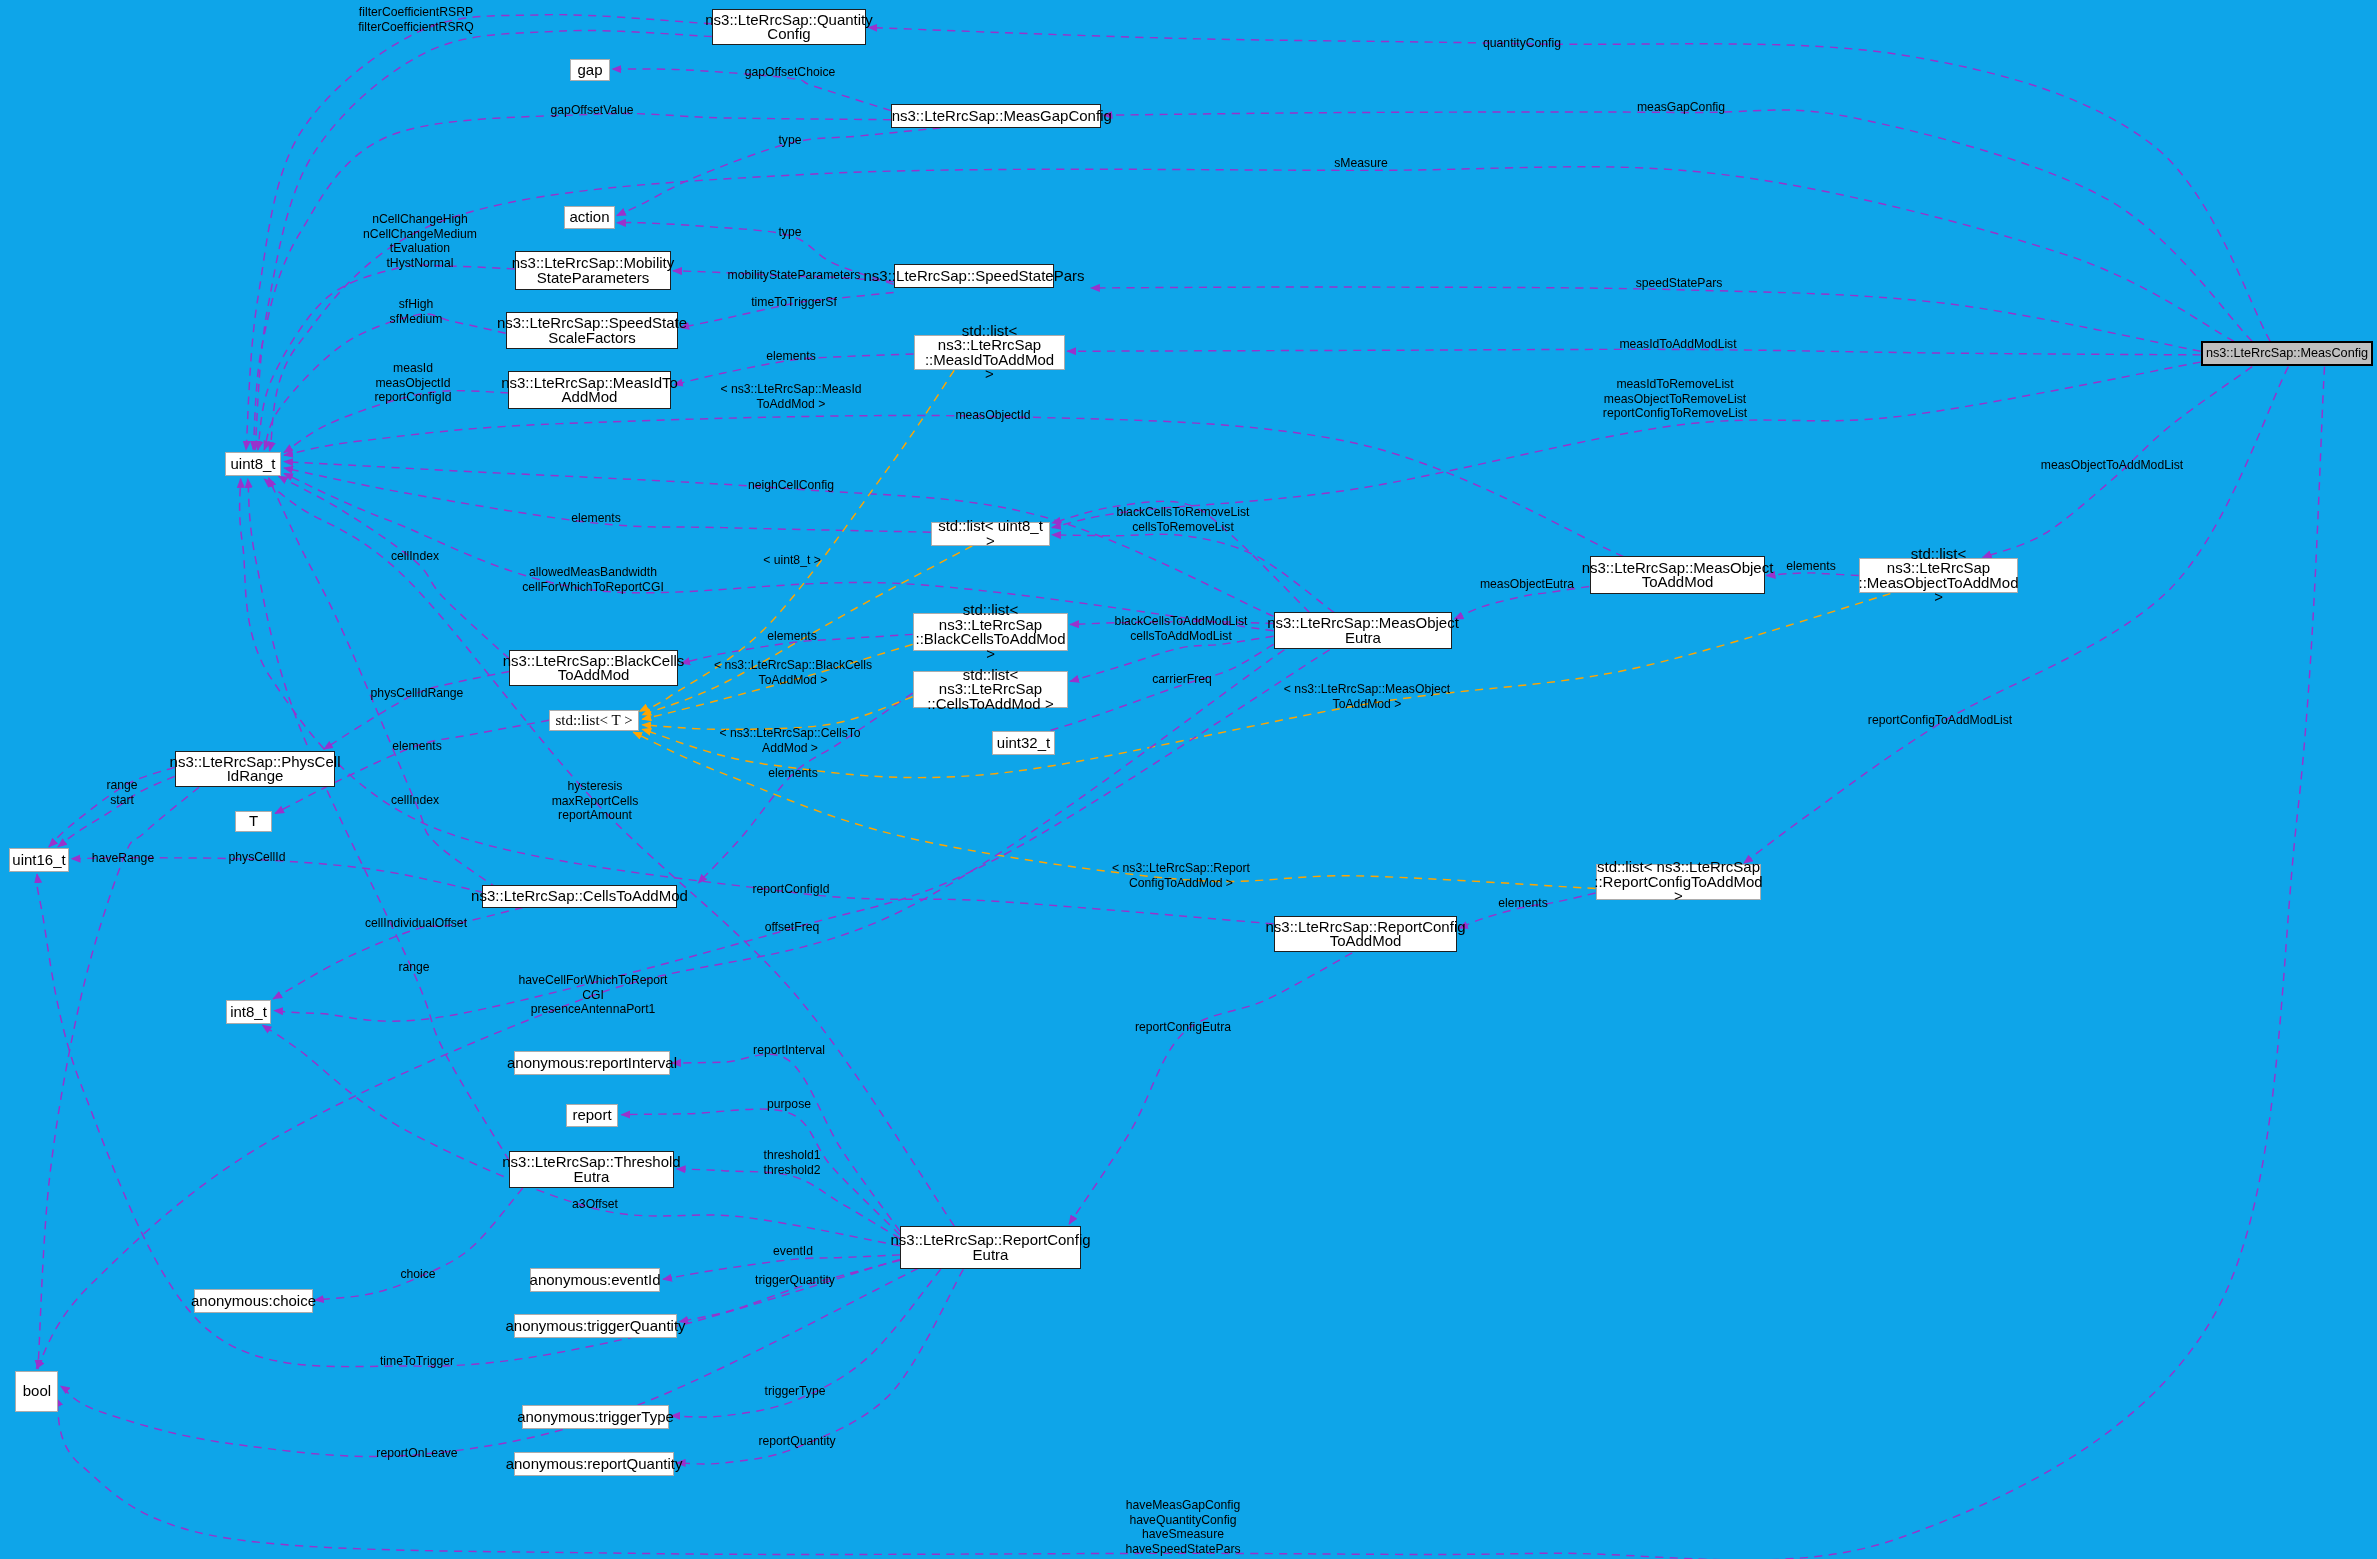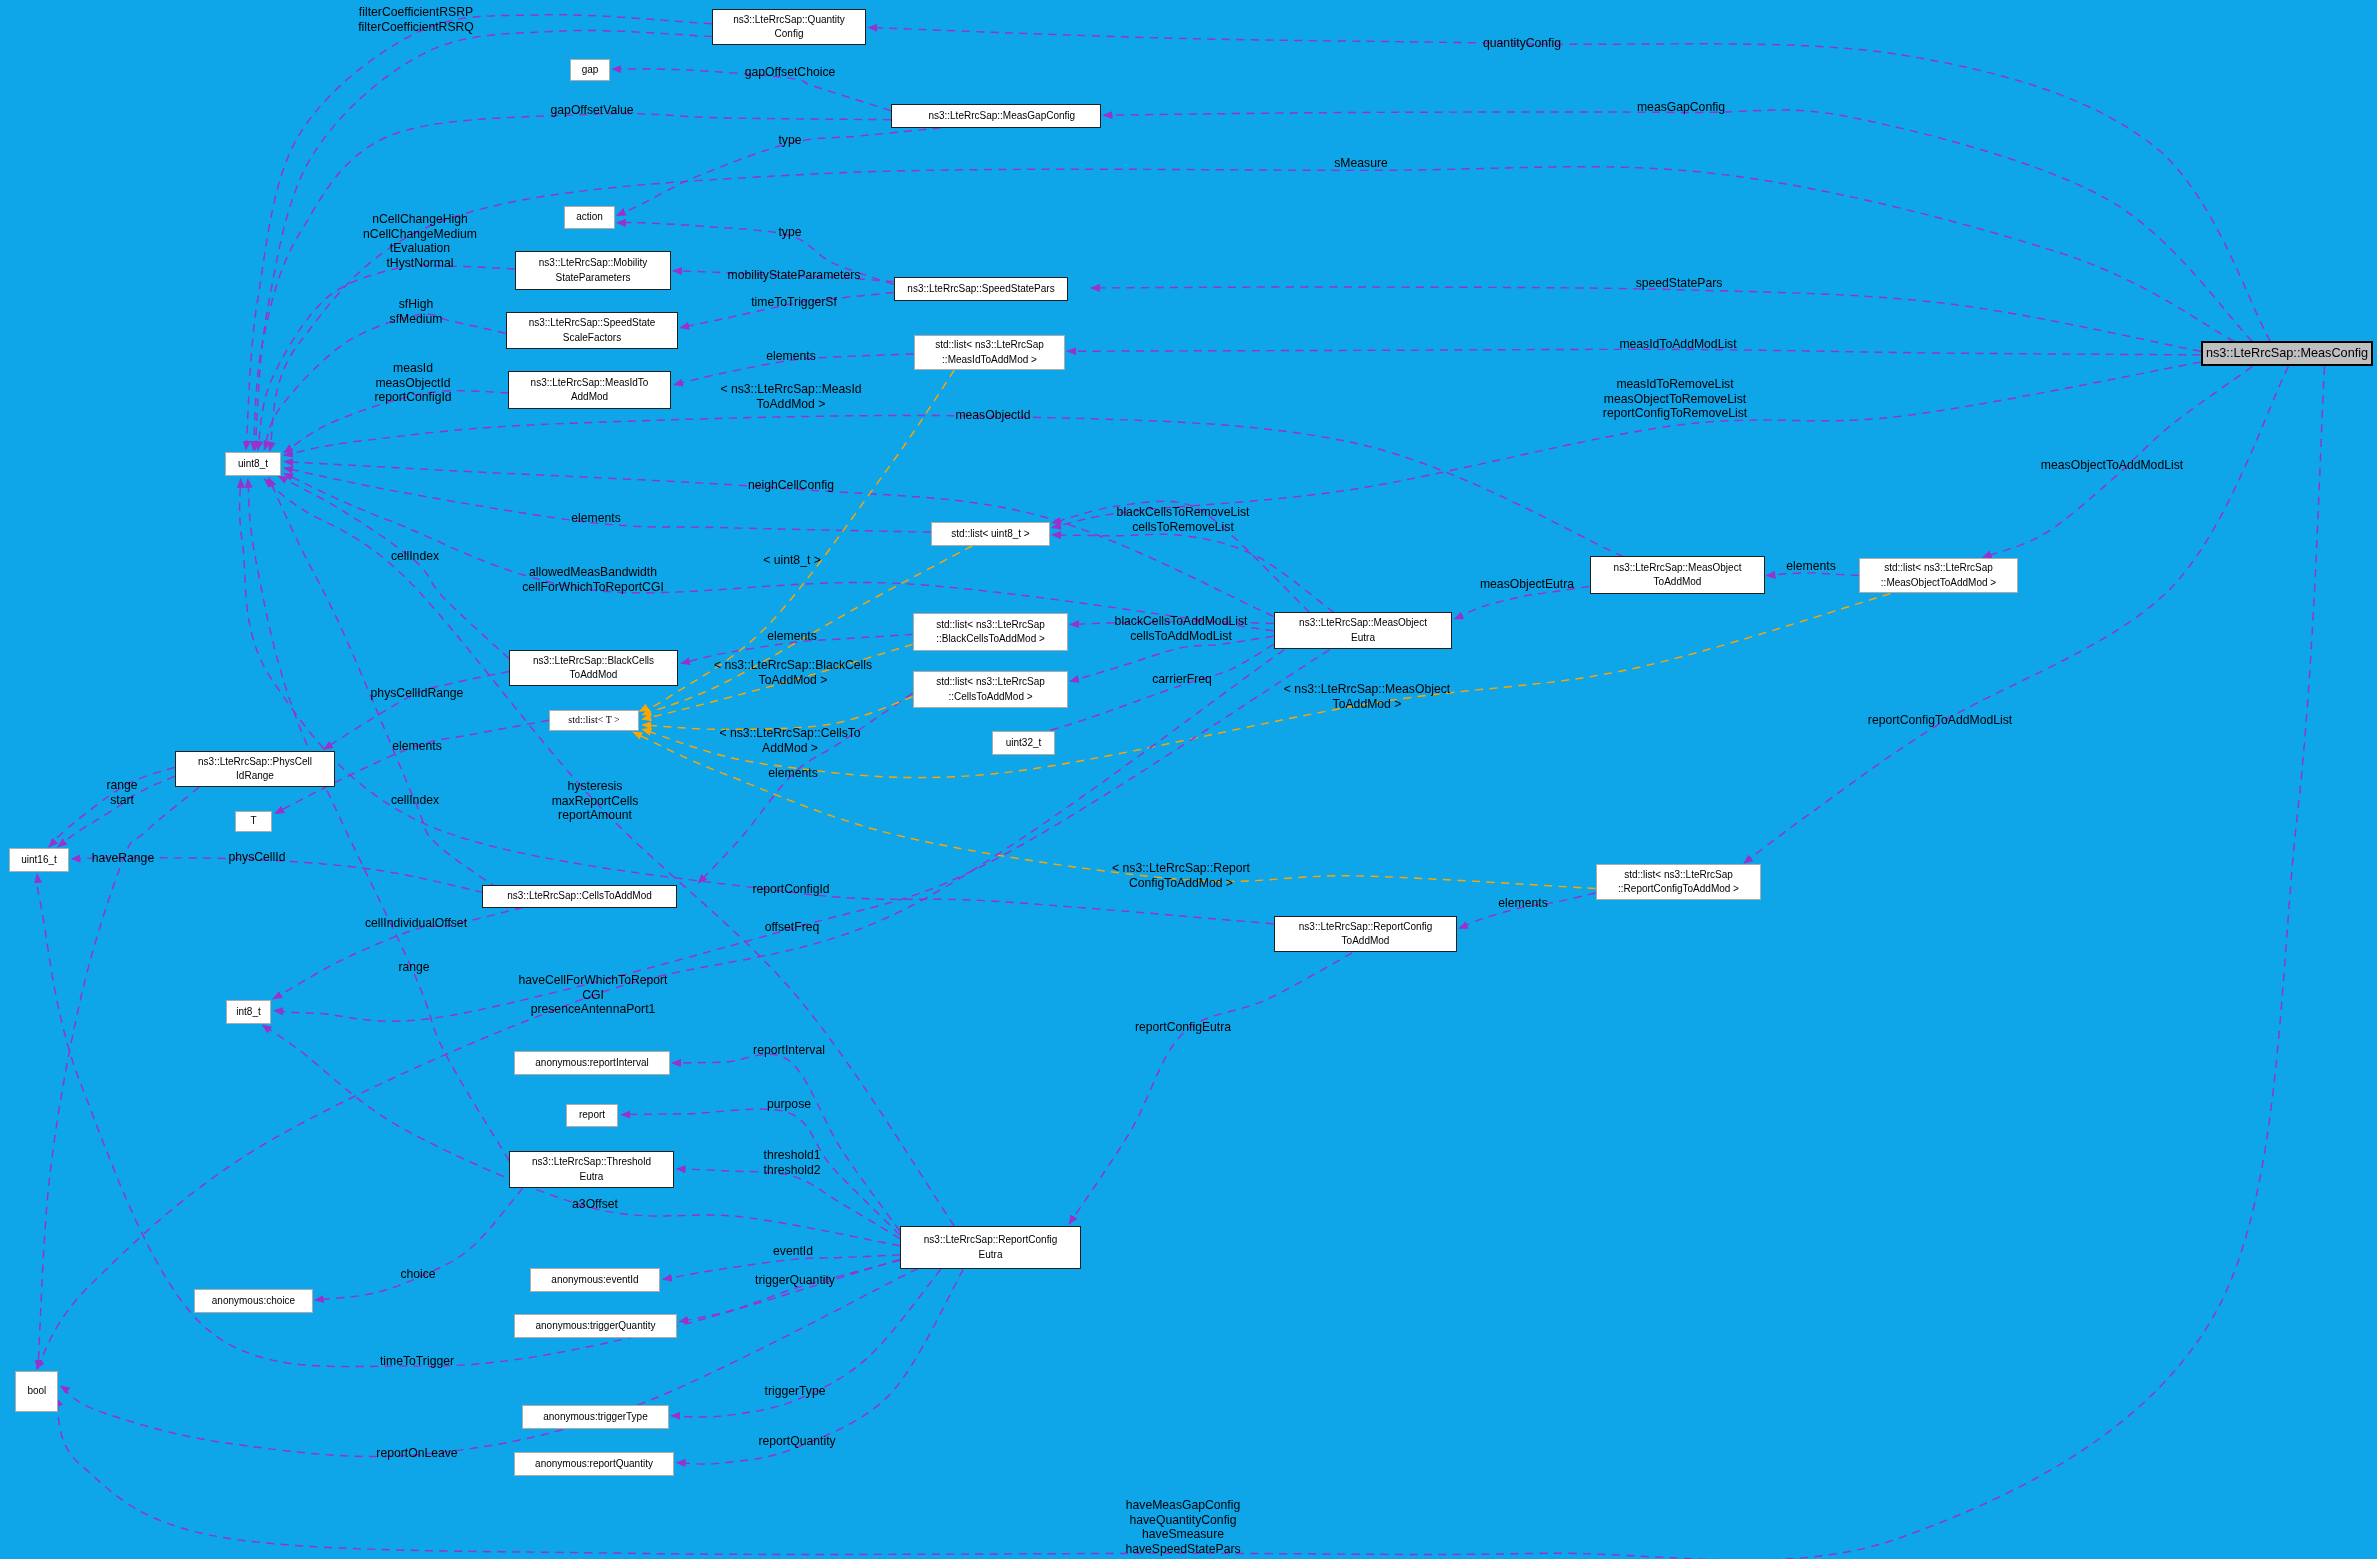--- a/index.html
+++ b/index.html
@@ -1,20 +1,20 @@
 <!DOCTYPE html>
 <html style="font-size:14.5px"><head>
 <meta charset="utf-8">
 <style>
   html,body{margin:0;padding:0;background:#ffffff;}
   body{font-family:"Liberation Sans", sans-serif;}
   #diagram{position:relative;width:2377px;height:1560px;background:#0ea5e9;overflow:hidden;}
   #edge-layer{position:absolute;left:0;top:0;width:2377px;height:1560px;}
   .node{position:absolute;display:flex;align-items:center;justify-content:center;
-        text-align:center;background:#ffffff;color:#000;font-size:10px;line-height:14.5px;
+        text-align:center;background:#ffffff;color:#000;font-size:15px;line-height:14.5px;
         white-space:pre-line;box-sizing:border-box;padding:1.8px 4.5px;}
   .node.struct{border:1.8px solid #1f1f1f;}
   .node.plain{border:0.9px solid #ACACAC;}
   .node.main{border:2.3px solid #000000;background:#BFBFBF;font-size:12.7px;}
   .elabel{position:absolute;transform:translateX(-50%);text-align:center;color:#000;
           font-size:12.2px;line-height:14.5px;white-space:pre-line;pointer-events:none;}
 </style>
 </head>
 <body>
 
@@ -191,21 +191,21 @@
     </div>
   <div id="node-layer">
       <div class="node main" style="left: 2201px; top: 341px; width: 172px; height: 25px;">ns3::LteRrcSap::MeasConfig</div>
       <div class="node struct" style="left: 712px; top: 9px; width: 154px; height: 36px;">ns3::LteRrcSap::Quantity
 Config</div>
       <div class="node plain" style="left: 570px; top: 59px; width: 40px; height: 22px;">gap</div>
       <div class="node struct" style="left: 891px; top: 104px; width: 210px; height: 23.5px; padding-left: 16px;">ns3::LteRrcSap::MeasGapConfig</div>
       <div class="node plain" style="left: 564px; top: 206px; width: 51px; height: 22.6px;">action</div>
       <div class="node struct" style="left: 515px; top: 251px; width: 156px; height: 39px;">ns3::LteRrcSap::Mobility
 StateParameters</div>
-      <div class="node struct" style="left: 894px; top: 277px; width: 174px; height: 23.5px;">ns3::LteRrcSap::SpeedStatePars</div>
+      <div class="node struct" style="left: 894px; top: 264px; width: 160px; height: 23.5px;">ns3::LteRrcSap::SpeedStatePars</div>
       <div class="node struct" style="left: 506px; top: 312px; width: 172px; height: 37px;">ns3::LteRrcSap::SpeedState
 ScaleFactors</div>
       <div class="node plain" style="left: 914px; top: 335px; width: 151px; height: 35px;">std::list&lt; ns3::LteRrcSap
 ::MeasIdToAddMod &gt;</div>
       <div class="node struct" style="left: 508px; top: 371px; width: 163px; height: 38px;">ns3::LteRrcSap::MeasIdTo
 AddMod</div>
       <div class="node plain" style="left: 225px; top: 452px; width: 56px; height: 24.4px;">uint8_t</div>
       <div class="node plain" style="left: 931px; top: 522px; width: 119px; height: 23.5px;">std::list&lt; uint8_t &gt;</div>
       <div class="node struct" style="left: 1590px; top: 556px; width: 175px; height: 38px;">ns3::LteRrcSap::MeasObject
 ToAddMod</div>

